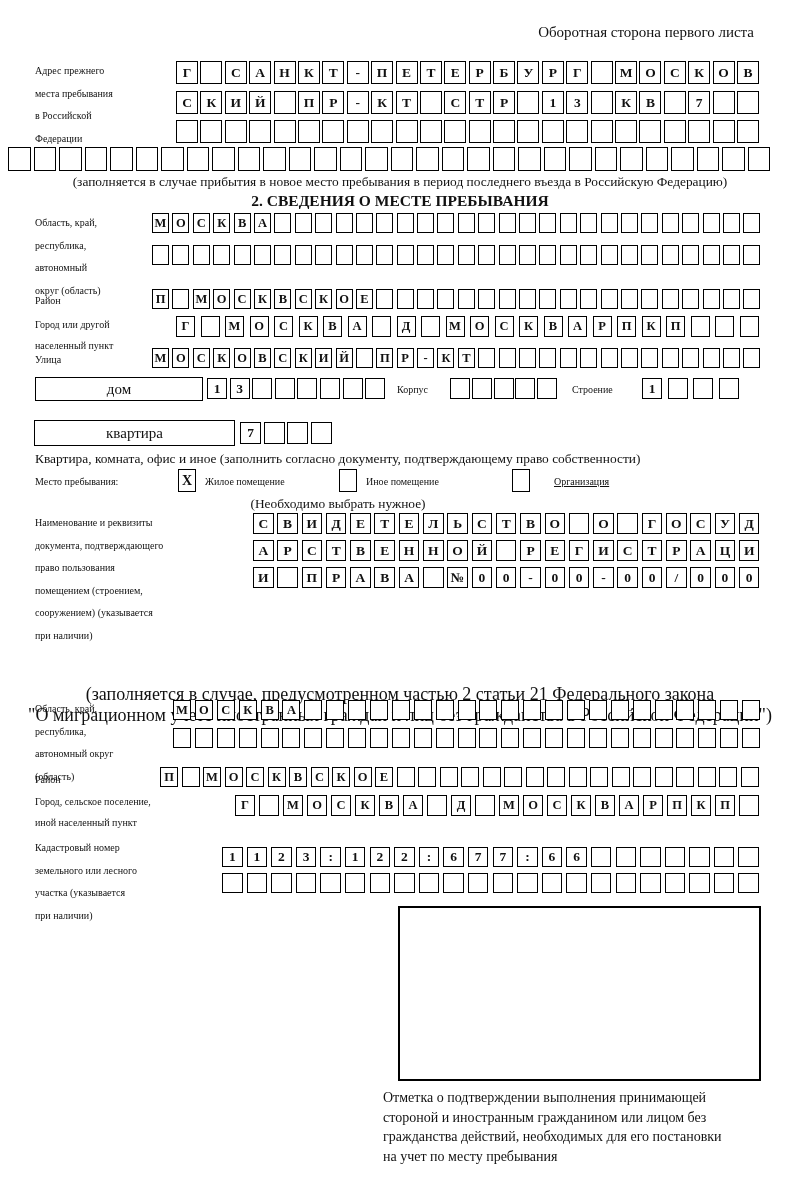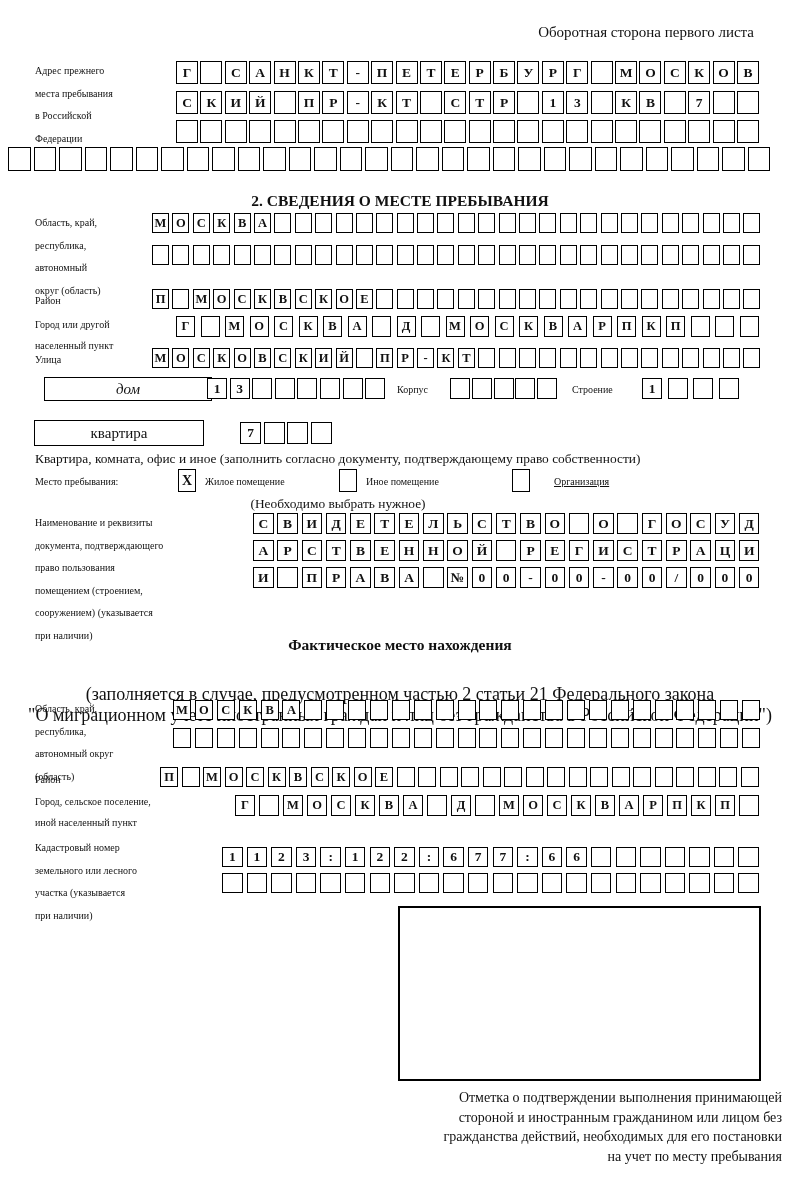--- a/index.html
+++ b/index.html
@@ -148,20 +148,21 @@
       <span class="cell"></span>
       <span class="cell"></span>
       <span class="cell"></span>
       <span class="cell"></span>
       <span class="cell"></span>
       <span class="cell"></span>
       <span class="cell"></span>
       <span class="cell"></span>
       <span class="cell"></span>
     </div>
+  <div class="cap-center" style="top:174px;">(заполняется в случае прибытия в новое место пребывания в период последнего въезда в Российскую Федерацию)</div>
 
   <div class="title" style="top:192px;">2. СВЕДЕНИЯ О МЕСТЕ ПРЕБЫВАНИЯ</div>
 
   <div class="lbl ml" style="left:35px; top:212px;">Область, край,
 республика,
 автономный
 округ (область)</div>
   <div class="cellrow" style="left:152px; top:213px; --cw:17px; --ch:20px; --gap:3.4px; --fs:12.5px;">
       <span class="cell">М</span>
       <span class="cell">О</span>
@@ -317,21 +318,21 @@
       <span class="cell"></span>
       <span class="cell"></span>
       <span class="cell"></span>
       <span class="cell"></span>
       <span class="cell"></span>
       <span class="cell"></span>
       <span class="cell"></span>
       <span class="cell"></span>
     </div>
 
-  <div class="wbox" style="left:44px; top:377px; width:168px; height:24px;font-style:italic;">дом</div>
+  <div class="wbox" style="left:35px; top:377px; width:168px; height:24px;">дом</div>
   <div class="cellrow" style="left:207px; top:378px; --cw:20px; --ch:21px; --gap:2.6px;">
       <span class="cell">1</span>
       <span class="cell">3</span>
       <span class="cell"></span>
       <span class="cell"></span>
       <span class="cell"></span>
       <span class="cell"></span>
       <span class="cell"></span>
       <span class="cell"></span>
     </div>
@@ -344,21 +345,21 @@
       <span class="cell"></span>
     </div>
   <div class="lbl" style="left:572px; top:379px;">Строение</div>
   <div class="cellrow" style="left:642px; top:378px; --cw:20px; --ch:21px; --gap:5.6px;">
       <span class="cell">1</span>
       <span class="cell"></span>
       <span class="cell"></span>
       <span class="cell"></span>
     </div>
 
-  <div class="wbox" style="left:34px; top:420px; width:170px; height:26px;">квартира</div>
+  <div class="wbox" style="left:34px; top:420px; width:201px; height:26px;">квартира</div>
   <div class="cellrow" style="left:240px; top:422px; --cw:21px; --ch:22px; --gap:2.5px;">
       <span class="cell">7</span>
       <span class="cell"></span>
       <span class="cell"></span>
       <span class="cell"></span>
     </div>
   <div class="cap" style="left:35px; top:451px;">Квартира, комната, офис и иное (заполнить согласно документу, подтверждающему право собственности)</div>
 
   <div class="lbl" style="left:35px; top:471px;">Место пребывания:</div>
   <div class="chk" style="left:178px; top:469px;">X</div>
@@ -438,21 +439,20 @@
       <span class="cell">0</span>
       <span class="cell">-</span>
       <span class="cell">0</span>
       <span class="cell">0</span>
       <span class="cell">/</span>
       <span class="cell">0</span>
       <span class="cell">0</span>
       <span class="cell">0</span>
     </div>
 
-  <div class="title" style="top:636px;">Фактическое место нахождения</div>
   <div class="cap-center ml" style="top:668px; font-size:18px; line-height:21px;margin-top:16px;">(заполняется в случае, предусмотренном частью 2 статьи 21 Федерального закона
 "О миграционном учете иностранных граждан и лиц без гражданства в Российской Федерации")</div>
 
   <div class="lbl ml" style="left:35px; top:698px;">Область, край,
 республика,
 автономный округ
 (область)</div>
   <div class="cellrow" style="left:173px; top:700px; --cw:18px; --ch:20px; --gap:3.9px; --fs:12.5px;">
       <span class="cell">М</span>
       <span class="cell">О</span>
@@ -618,18 +618,18 @@
       <span class="cell"></span>
       <span class="cell"></span>
       <span class="cell"></span>
       <span class="cell"></span>
       <span class="cell"></span>
       <span class="cell"></span>
       <span class="cell"></span>
     </div>
 
   <div class="stampbox" style="left:398px; top:906px; width:363px; height:175px;"></div>
-  <div class="cap ml" style="left:400px; top:1088px; width:382px; text-align:right; font-size:14px; line-height:19.5px;">Отметка о подтверждении выполнения принимающей
+  <div class="cap ml" style="left:383px; top:1088px; width:382px; text-align:left; font-size:14px; line-height:19.5px;">Отметка о подтверждении выполнения принимающей
 стороной и иностранным гражданином или лицом без
 гражданства действий, необходимых для его постановки
 на учет по месту пребывания</div>
 
 </div>
 
 </body></html>

